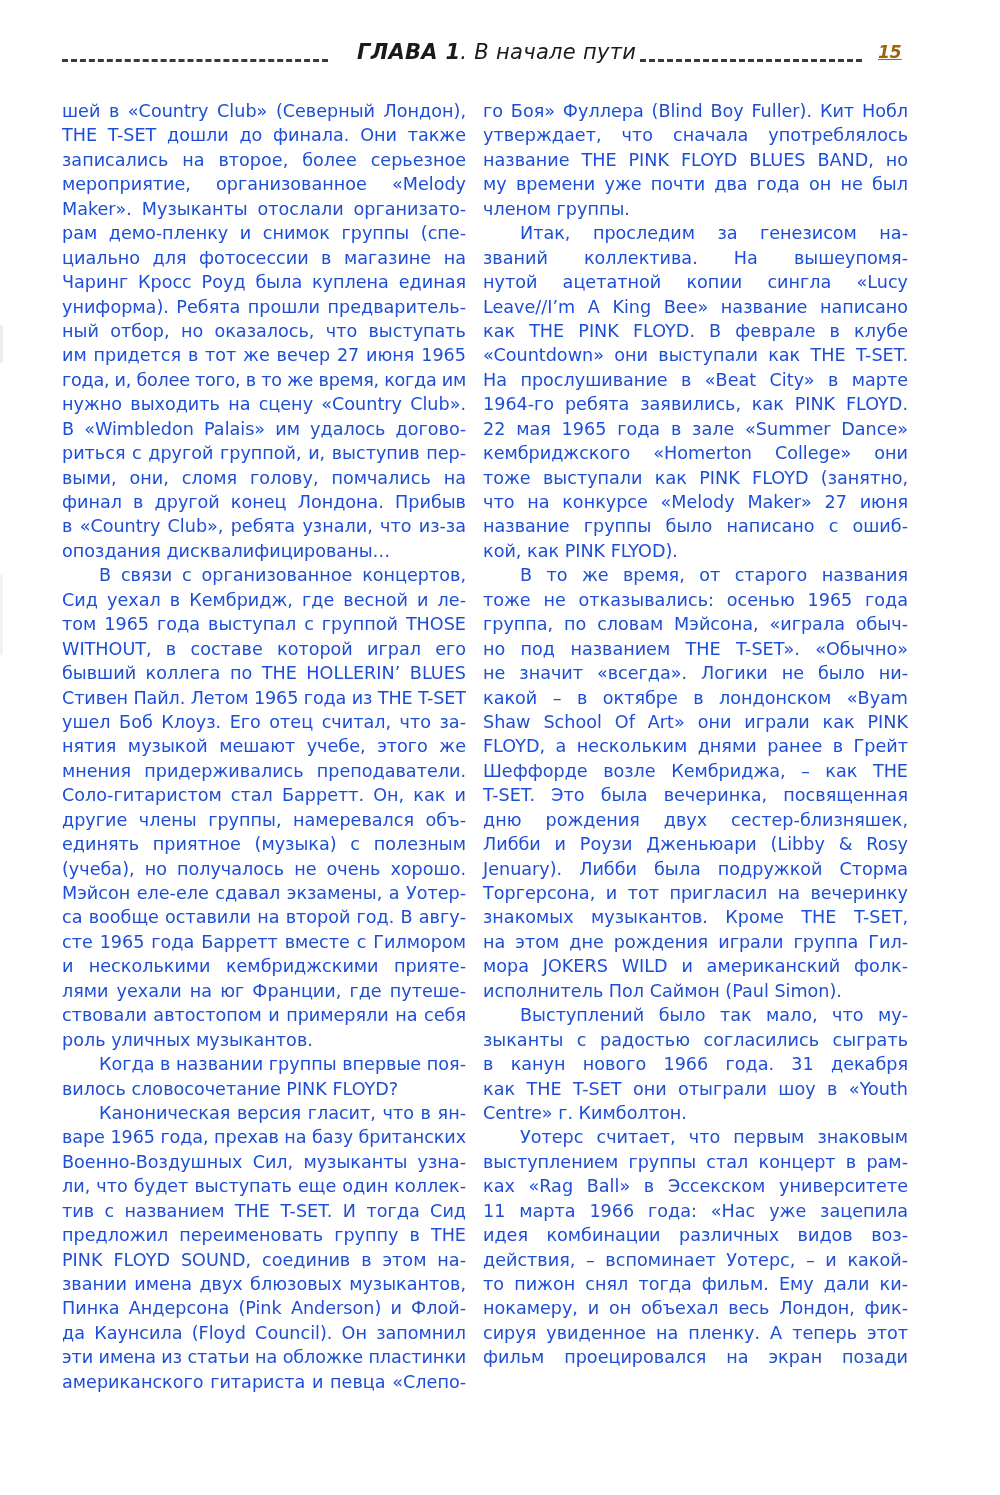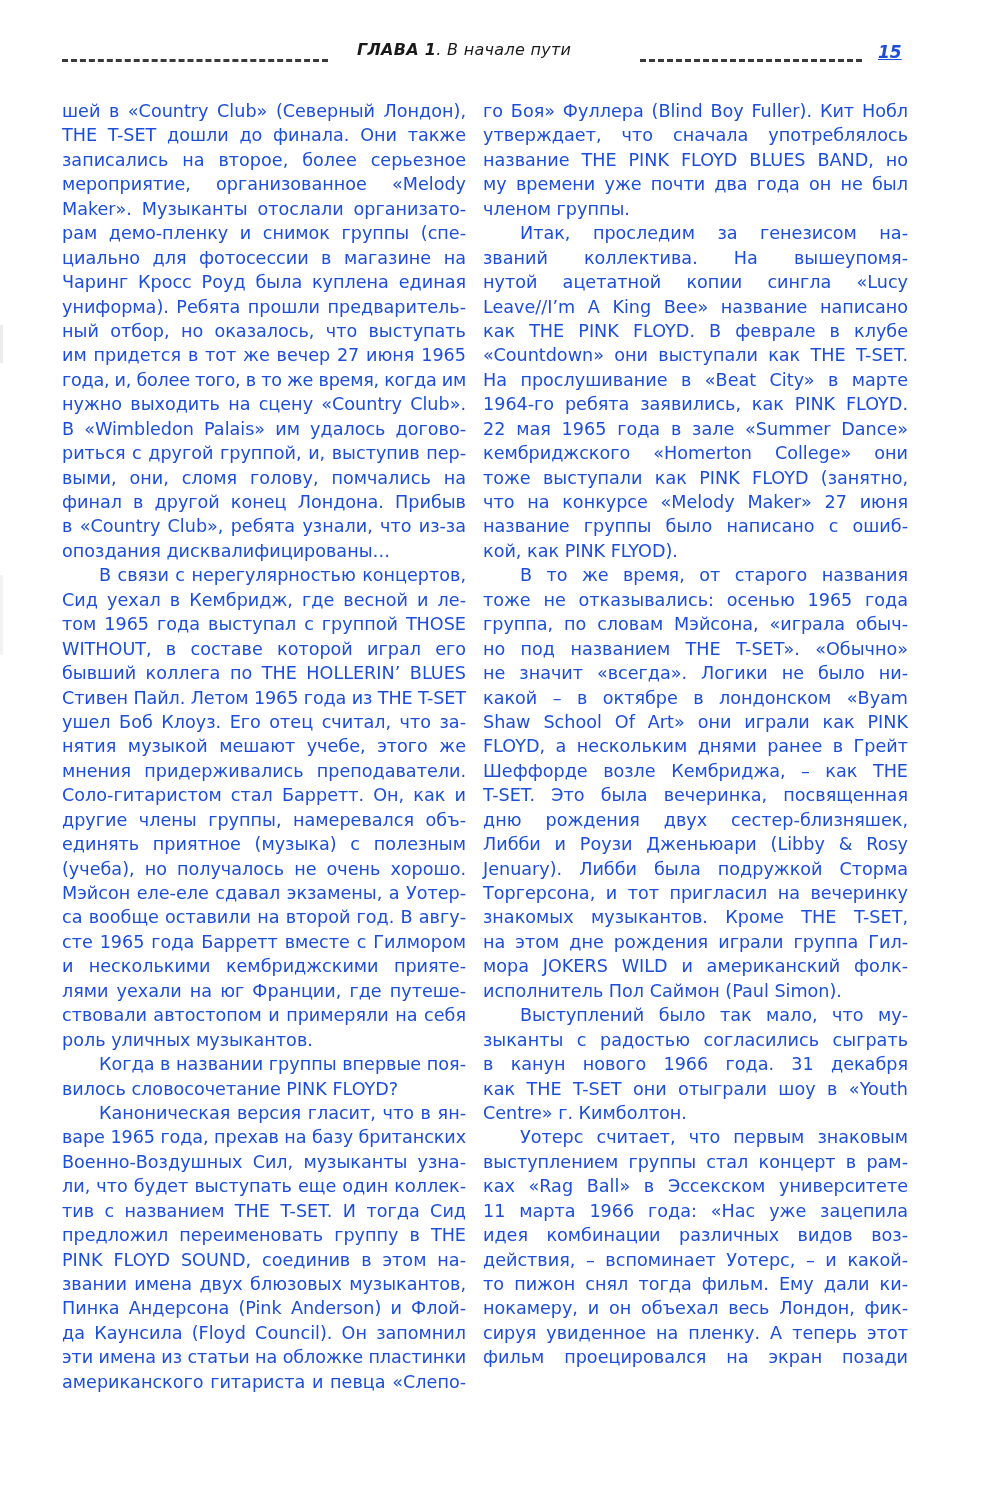--- a/index.html
+++ b/index.html
@@ -12,26 +12,26 @@
     }
     .dash {
       position: absolute; top: 21px; height: 0;
       border-top: 3px dashed #3a3a3a;
     }
     .dash.left { left: 62px; width: 266px; }
     .dash.right { left: 640px; width: 222px; }
     .running-title {
       position: absolute; left: 357px; top: 2px;
       font-family: "DejaVu Sans", sans-serif; font-style: italic;
-      font-size: 16px; letter-spacing: 0.3px; color: #1a1a1a; white-space: nowrap;
+      font-size: 21px; letter-spacing: 0.3px; color: #1a1a1a; white-space: nowrap;
     }
     .running-title .chap { font-weight: bold; }
     .page-number {
       position: absolute; left: 878px; top: 4px;
-      font-style: italic; font-weight: bold; font-size: 17px; color: #1d4ed8; text-decoration: underline;
+      font-style: italic; font-weight: bold; font-size: 17px; color: #a16207; text-decoration: underline;
     }
     .column {
       position: absolute; top: 99px;
       font-family: "DejaVu Sans", sans-serif;
       font-size: 17.6px; line-height: 24.45px; color: #1d4ed8;
     }
     .column.left { left: 62px; width: 404px; }
     .column.right { left: 483px; width: 425px; }
     .line {
       display: block; white-space: nowrap; height: 24.45px;
@@ -69,21 +69,21 @@
     <span class="line">ный отбор, но оказалось, что выступать</span>
     <span class="line">им придется в тот же вечер 27 июня 1965</span>
     <span class="line" style="letter-spacing: -0.254px;">года, и, более того, в то же время, когда им</span>
     <span class="line">нужно выходить на сцену «Country Club».</span>
     <span class="line">В «Wimbledon Palais» им удалось догово-</span>
     <span class="line">риться с другой группой, и, выступив пер-</span>
     <span class="line">выми, они, сломя голову, помчались на</span>
     <span class="line">финал в другой конец Лондона. Прибыв</span>
     <span class="line">в «Country Club», ребята узнали, что из-за</span>
     <span class="line last">опоздания дисквалифицированы…</span>
-    <span class="line indent">В связи с нерегулярностью концертов,</span>
+    <span class="line indent">В связи с организованное концертов,</span>
     <span class="line">Сид уехал в Кембридж, где весной и ле-</span>
     <span class="line">том 1965 года выступал с группой THOSE</span>
     <span class="line">WITHOUT, в составе которой играл его</span>
     <span class="line">бывший коллега по THE HOLLERIN’ BLUES</span>
     <span class="line" style="letter-spacing: -0.111px;">Стивен Пайл. Летом 1965 года из THE T-SET</span>
     <span class="line">ушел Боб Клоуз. Его отец считал, что за-</span>
     <span class="line">нятия музыкой мешают учебе, этого же</span>
     <span class="line">мнения придерживались преподаватели.</span>
     <span class="line">Соло-гитаристом стал Барретт. Он, как и</span>
     <span class="line">другие члены группы, намеревался объ-</span>

